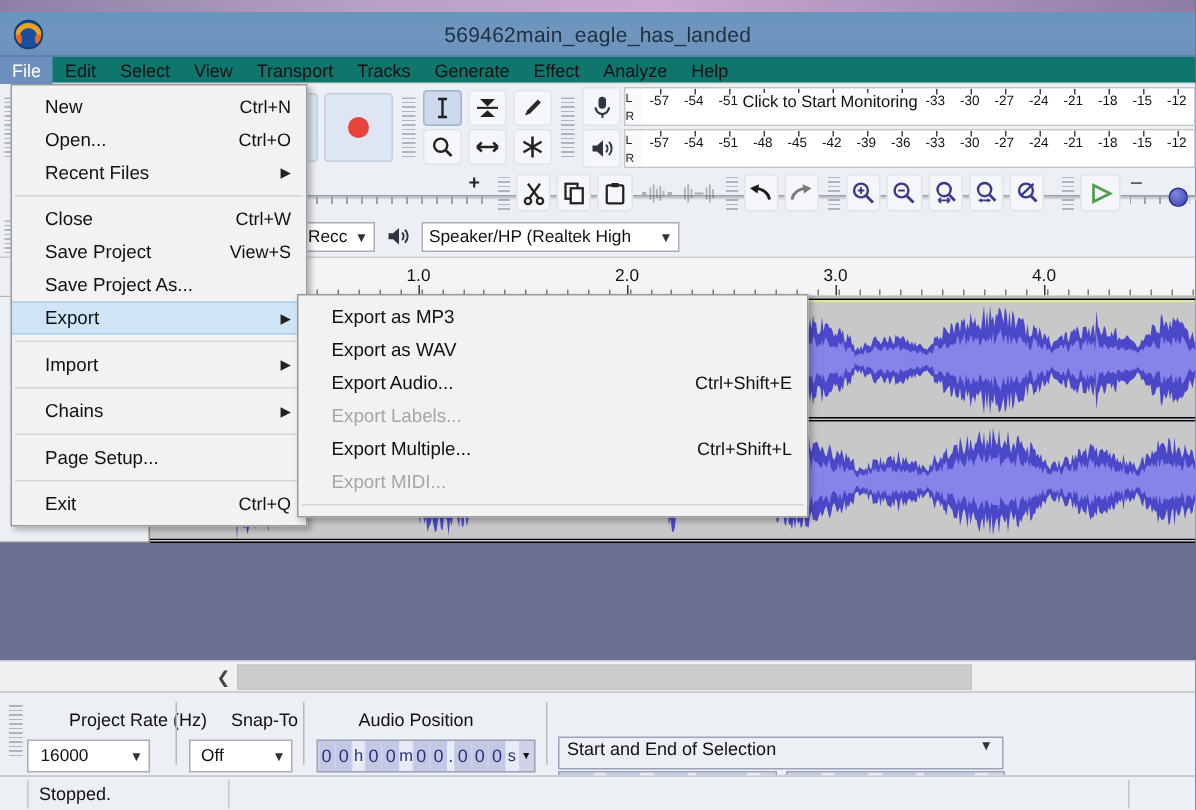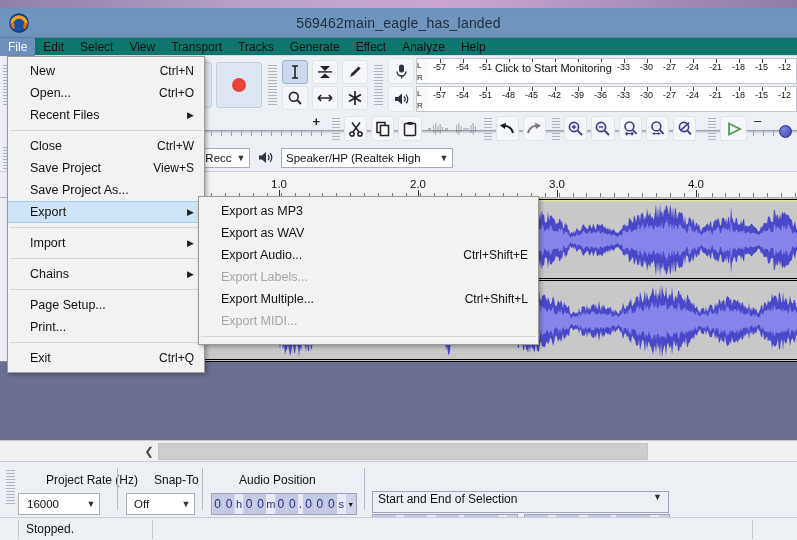--- a/index.html
+++ b/index.html
@@ -814,23 +814,20 @@
       </div>
       <div class="msep"></div>
       <div class="mi">
         <span>Chains</span>
         <span class="sub">▶</span>
       </div>
       <div class="msep"></div>
       <div class="mi">
         <span>Page Setup...</span>
       </div>
-      <div class="mi">
-        <span>Print...</span>
-      </div>
       <div class="msep"></div>
       <div class="mi">
         <span>Exit</span>
         <span class="acc">Ctrl+Q</span>
       </div>
     </div>
 
   <div class="dropdown" id="export-menu">
       <div class="mi">
         <span>Export as MP3</span>

